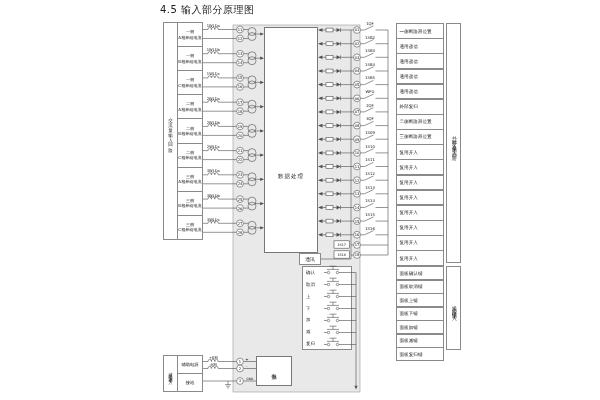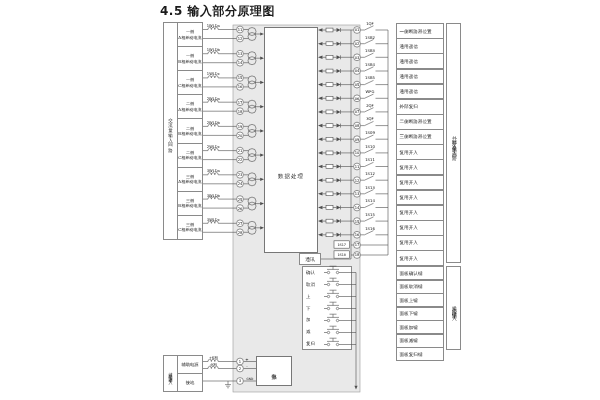--- a/index.html
+++ b/index.html
@@ -2,21 +2,21 @@
 <html><head>
 <meta charset="utf-8">
 <style>
   html,body{margin:0;padding:0}
   body{width:600px;height:400px;background:#ffffff;position:relative;overflow:hidden;
        font-family:"DejaVu Sans",sans-serif;color:#1a1a1a}
   .abs{position:absolute;box-sizing:border-box}
   .box{border:0.5px solid #8a8a8a;background:#fff}
   .vtext{writing-mode:vertical-rl;text-orientation:upright}
   .flexc{display:flex;align-items:center;justify-content:center}
-  #title{left:160px;top:3px;font-size:12px;font-weight:bold;letter-spacing:0.5px}
+  #title{left:160px;top:3px;font-size:10px;font-weight:normal;letter-spacing:0.5px}
   
   #ac-table{left:163px;top:22px;width:40px;height:218px;display:flex}
   #ac-strip{width:13px;border-right:0.5px solid #8a8a8a;font-size:4.5px;letter-spacing:5px}
   #ac-rows{flex:1;display:flex;flex-direction:column}
   .acrow{flex:1;border-top:0.5px solid #8a8a8a;display:flex;flex-direction:column;
          align-items:center;justify-content:center;font-size:4.1px;line-height:5.4px;text-align:center}
   .acrow:first-child{border-top:none}
   
   #cpu{left:264px;top:27px;width:54px;height:226px;border:0.5px solid #777;background:#fff}
   #cpu-label{left:264px;top:173px;width:54px;text-align:center;font-size:5.5px;letter-spacing:1px}

